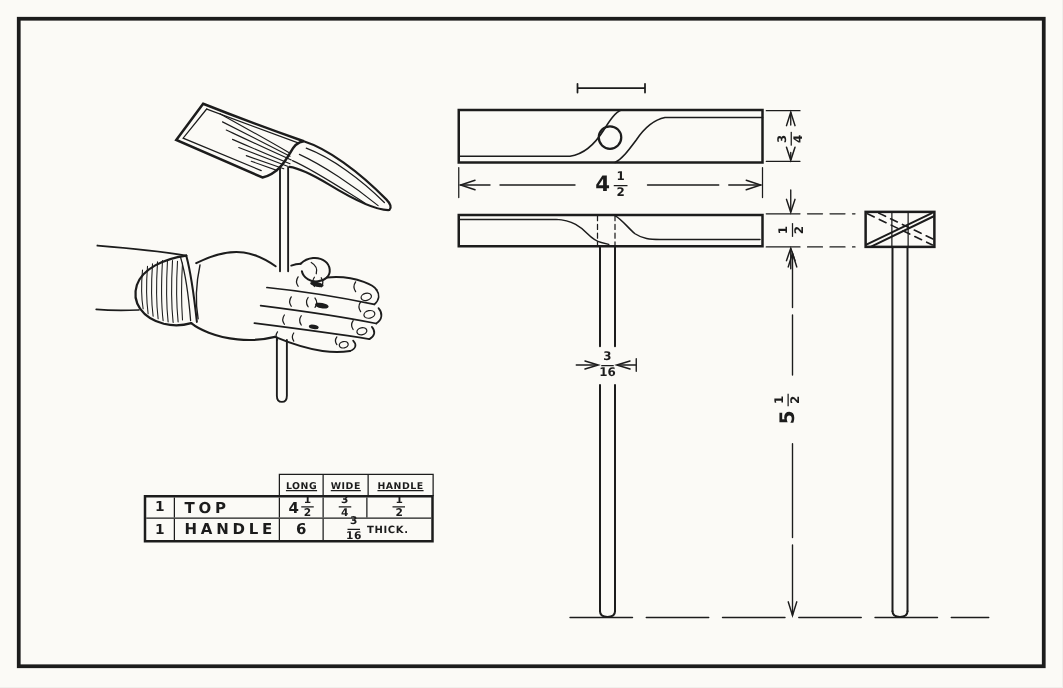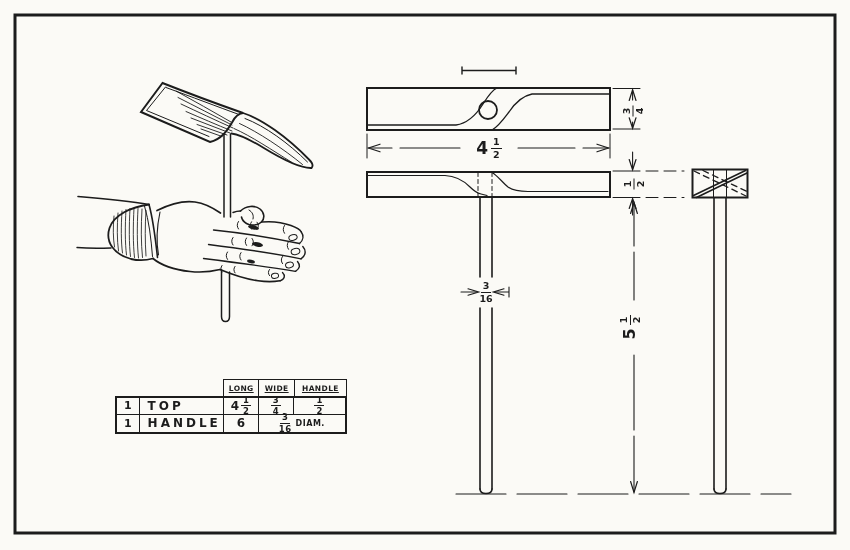--- a/index.html
+++ b/index.html
@@ -280,19 +280,19 @@
       </div>
       <div class="trow">
         <div class="tc qty">1</div>
         <div class="tc name">HANDLE</div>
         <div class="tc long">6</div>
         <div class="tc diam">
           <span class="fr">
               <span class="n">3</span>
               <span class="d">16</span>
             </span>
-          <span class="diamlbl">DIAM.</span>
+          <span class="diamlbl">THICK.</span>
         </div>
       </div>
     </div>
   </div>
 
 </div>
 
 </body></html>

